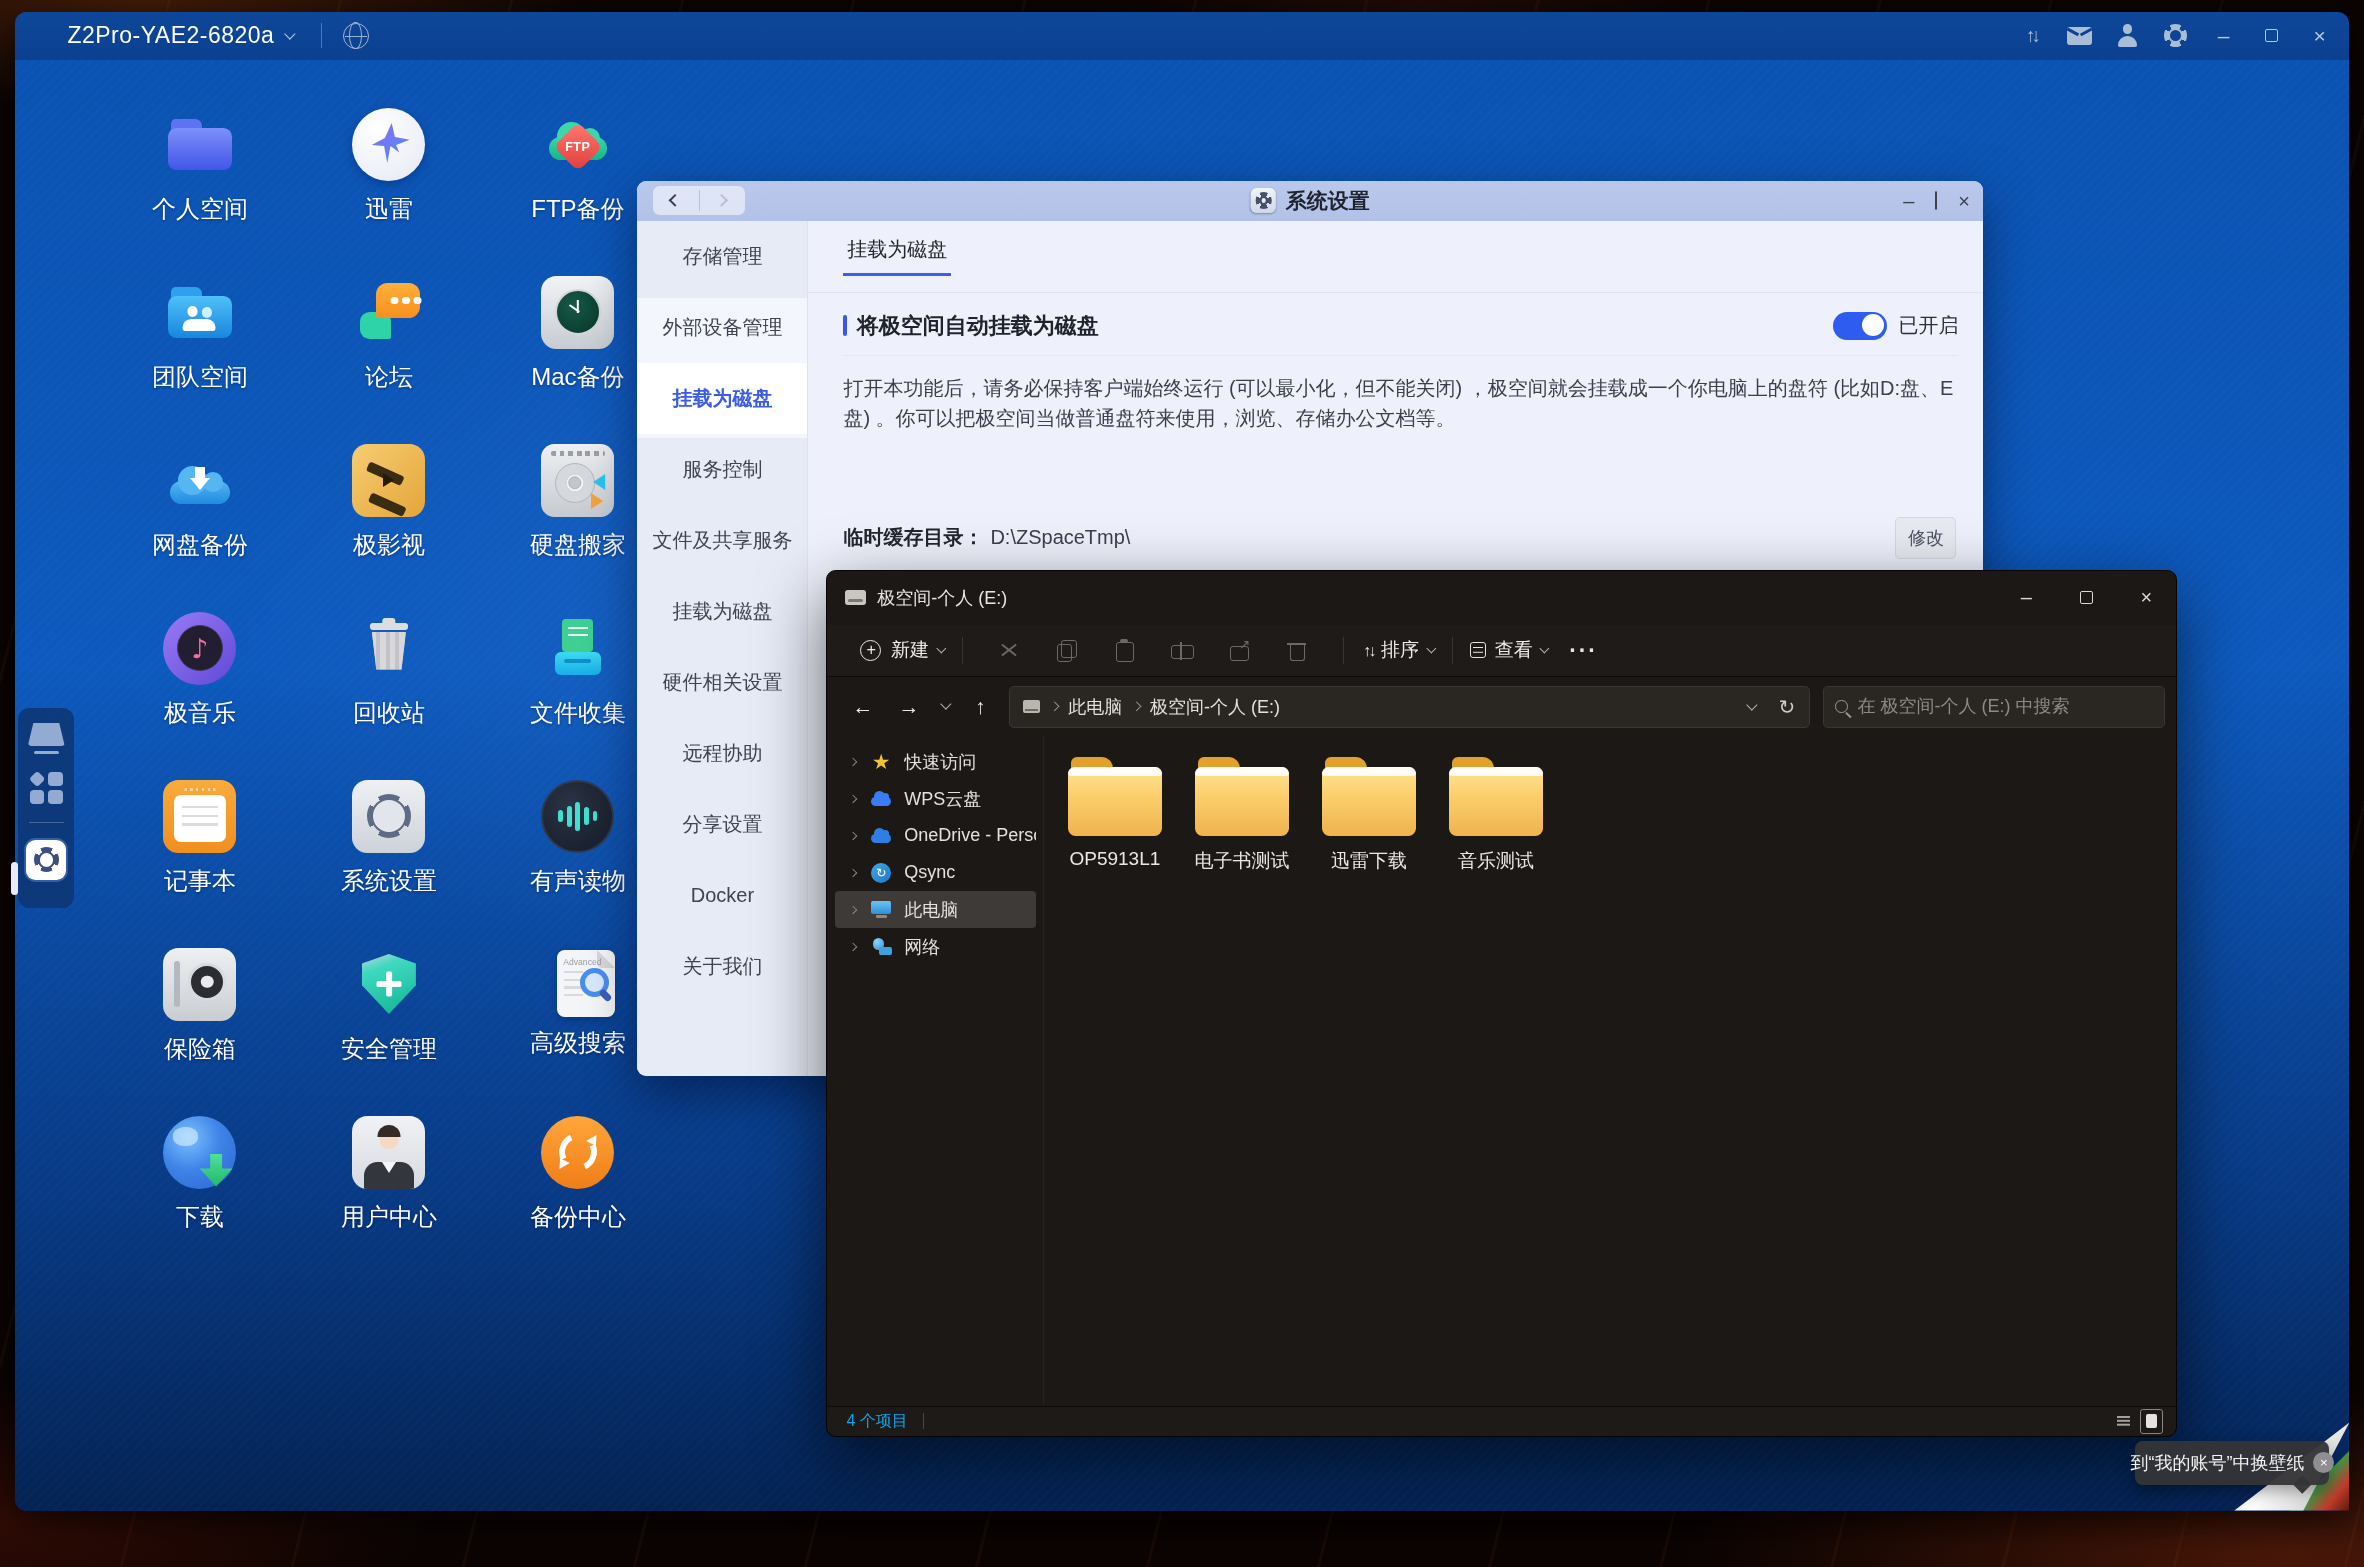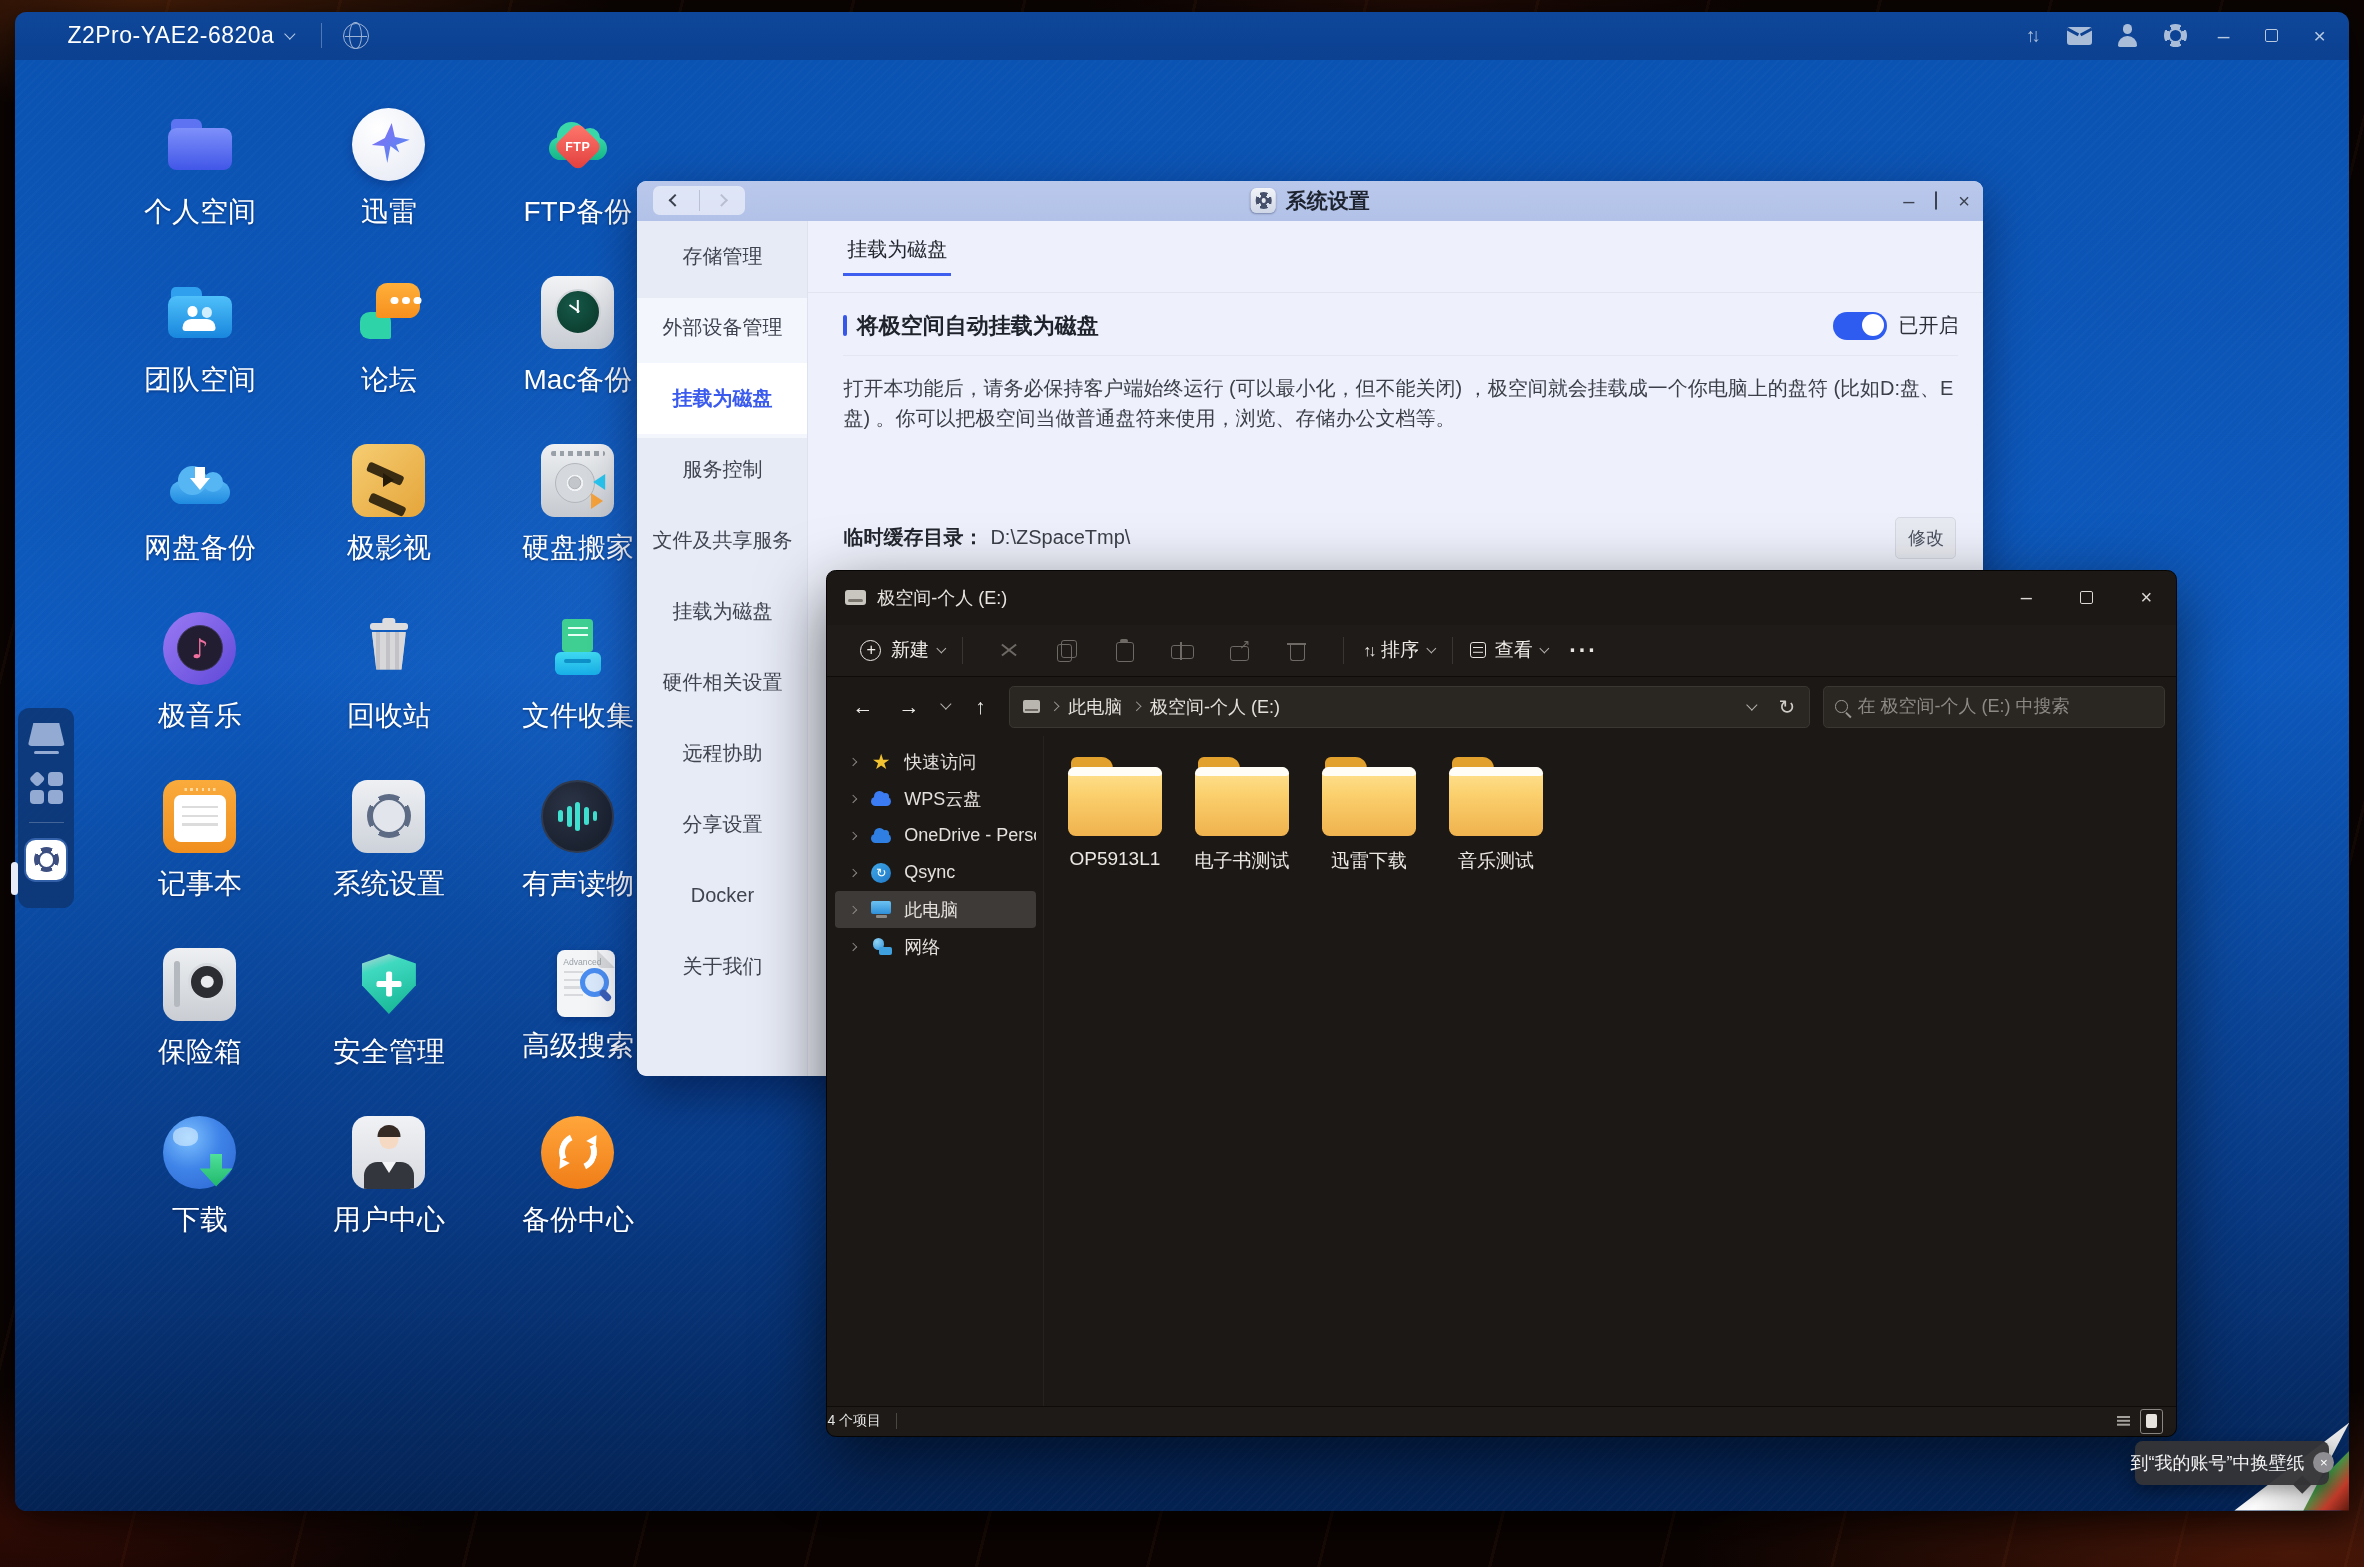--- a/index.html
+++ b/index.html
@@ -43,21 +43,21 @@
   .wc-box{width:12.5px;height:12.5px;border:1.9px solid #b9c9e0;border-radius:1.9px}
   
   .desktop{position:absolute;left:0;top:48px;right:0;bottom:0;border-radius:0 0 11.5px 11.5px;
     background:
       repeating-linear-gradient(135deg,rgba(255,255,255,.016) 0 1.9px,transparent 1.9px 6.7px),
       radial-gradient(961px 576px at 38% 38%,rgba(120,180,255,.10),transparent 70%),
       linear-gradient(180deg,#0b53b2 0%,#0d59bd 42%,#083a85 78%,#042354 100%)}
   
   .apps{position:absolute;left:90px;top:25px;display:grid;grid-template-columns:repeat(3,189px);grid-auto-rows:168px}
   .app{display:flex;flex-direction:column;align-items:center;padding-top:23px;cursor:pointer}
-  .app .lbl{margin-top:12.5px;font-size:28px;color:#fff;text-shadow:0 1px 2.9px rgba(0,10,50,.45);white-space:nowrap}
+  .app .lbl{margin-top:12.5px;font-size:24px;color:#fff;text-shadow:0 1px 2.9px rgba(0,10,50,.45);white-space:nowrap}
   .ic{position:relative;width:73px;height:73px;flex:none}
   
   .fold::before{content:"";position:absolute;left:7.7px;top:11.5px;width:31px;height:12.5px;border-radius:4.8px 6.7px 0 0;background:var(--t)}
   .fold::after{content:"";position:absolute;left:4.8px;top:20px;right:4.8px;bottom:10.6px;border-radius:8.6px;background:linear-gradient(180deg,var(--b1),var(--b2))}
   .ppl{position:absolute;left:50%;bottom:17.3px;transform:translateX(-50%);width:35px;height:25px;z-index:1}
   .ppl::before{content:"";position:absolute;left:4.8px;top:0;width:10.6px;height:10.6px;border-radius:50%;background:#fff;box-shadow:14.4px 1px 0 #cfeeff}
   .ppl::after{content:"";position:absolute;left:0;bottom:0;width:33px;height:12.5px;border-radius:8.6px 8.6px 2.9px 2.9px;background:#fff}
   
   .IC-thunder{border-radius:50%;background:radial-gradient(circle at 35% 28%,#ffffff 0%,#eceff7 70%,#dfe4f0 100%);box-shadow:0 3.8px 9.6px rgba(0,20,80,.3)}
   .IC-thunder::after{content:"";position:absolute;left:17.3px;top:15.4px;width:40px;height:40px;
@@ -289,21 +289,21 @@
   .mi-net{width:11.5px;height:11.5px;border-radius:50%;background:radial-gradient(circle at 35% 30%,#8fd4f5,#2f8fd8);position:relative;top:-2.9px;left:-2.9px}
   .mi-net::after{content:"";position:absolute;right:-7.7px;bottom:-5.8px;width:12.5px;height:8.6px;border-radius:1.9px;background:#3fa0e0}
   .e-files{position:absolute;left:224px;top:183px;right:9.6px;bottom:38px;display:grid;grid-template-columns:repeat(4,127px);grid-auto-rows:144px;align-content:start}
   .ftile{display:flex;flex-direction:column;align-items:center;padding-top:3.8px;cursor:pointer}
   .folder{position:relative;width:94px;height:79px;flex:none}
   .folder .tab{position:absolute;left:2.9px;top:0;width:42px;height:16.3px;border-radius:5.8px 11.5px 0 0;background:#e2a02c}
   .folder .bd{position:absolute;left:0;top:9.6px;right:0;bottom:0;border-radius:7.7px;background:linear-gradient(180deg,#ffe394 0%,#fbd06d 40%,#efb24e 100%)}
   .folder .bd::before{content:"";position:absolute;left:0;top:0;right:0;height:9.6px;border-radius:7.7px 7.7px 2.9px 2.9px;background:rgba(255,255,255,.92)}
   .ftile .flbl{margin-top:11.5px;font-size:19px;color:#ebe8e4}
   .e-status{position:absolute;left:0;bottom:0;right:0;height:30px;border-top:1px solid #0d0c0b;background:#1d1a17;border-radius:0 0 9.6px 9.6px;display:flex;align-items:center}
-  .st-txt{font-size:14px;color:#e5e5e5}
+  .st-txt{margin-left:19px;font-size:16px;color:#0ea5e9}
   .st-div{width:1px;height:15.4px;background:#4a4641;margin-left:15.4px}
   .st-right{margin-left:auto;margin-right:13.4px;display:flex;align-items:center;gap:7.7px}
   .v-list{width:17.3px;height:17.3px;position:relative}
   .v-list::before{content:"";position:absolute;left:1.9px;right:1.9px;top:3.8px;height:1.9px;background:#a5a19c;box-shadow:0 3.8px 0 #a5a19c,0 7.7px 0 #a5a19c}
   .v-big{width:23px;height:25px;border:1.5px solid #8b8783;border-radius:2.9px;display:flex;align-items:center;justify-content:center}
   .v-big::before{content:"";width:10.6px;height:13.4px;background:#e6e3df;border-radius:1.9px}
   
   .toast{position:absolute;left:2120px;top:1381px;width:194px;height:44px;border-radius:7.7px;background:rgba(52,52,55,.96);display:flex;align-items:center;justify-content:center;gap:8.6px;z-index:6;box-shadow:0 5.8px 17.3px rgba(0,0,0,.4)}
   .toast span{font-size:18px;color:#f2f2f2;white-space:nowrap}
   .toast .tclose{width:21px;height:21px;border-radius:50%;background:#8f8f93;color:#fff;font-size:13.4px;display:flex;align-items:center;justify-content:center;flex:none;cursor:pointer}

